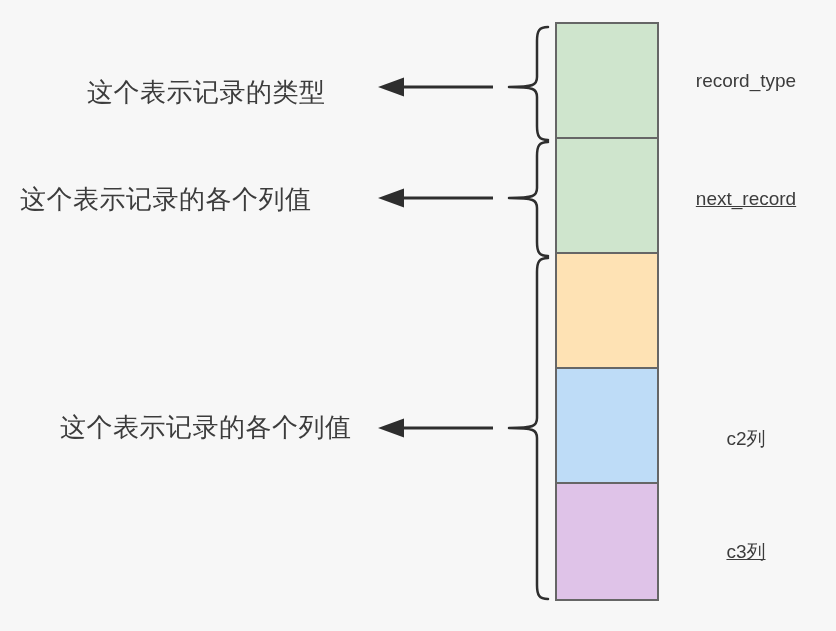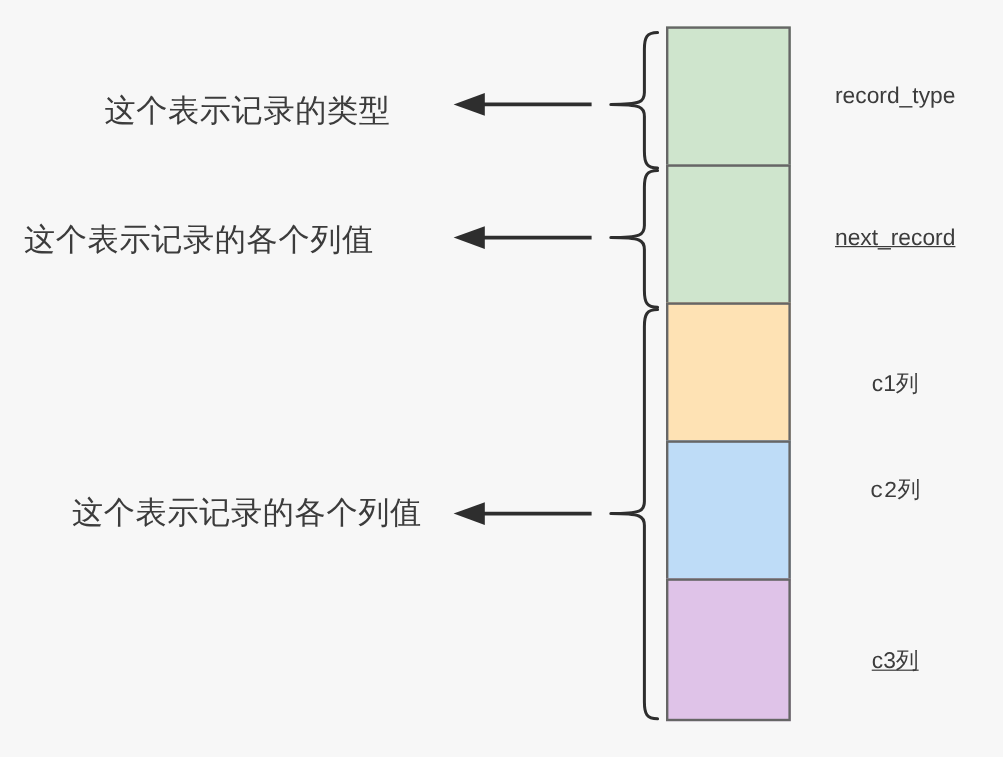--- a/index.html
+++ b/index.html
@@ -81,17 +81,16 @@
       <polygon points="378,428 404,418.5 404,437.5"></polygon>
     </g>
   </svg>
 
   <div class="annotation" style="left:87px;top:76px;">这个表示记录的类型</div>
   <div class="annotation" style="left:20px;top:183px;">这个表示记录的各个列值</div>
   <div class="annotation" style="left:60px;top:411px;">这个表示记录的各个列值</div>
 
   <div class="block-label" style="top:65px;">record_type</div>
   <div class="block-label" style="top:183px;text-decoration:underline;">next_record</div>
-  <div class="block-label" style="top:305px;">c1列</div>
-  <div class="block-label" style="top:393px;font-family:Liberation Mono, monospace;">c2列</div>
+  <div class="block-label" style="top:423px;">c2列</div>
   <div class="block-label" style="top:536px;text-decoration:underline;">c3列</div>
 
 </div>
 
 </body></html>

